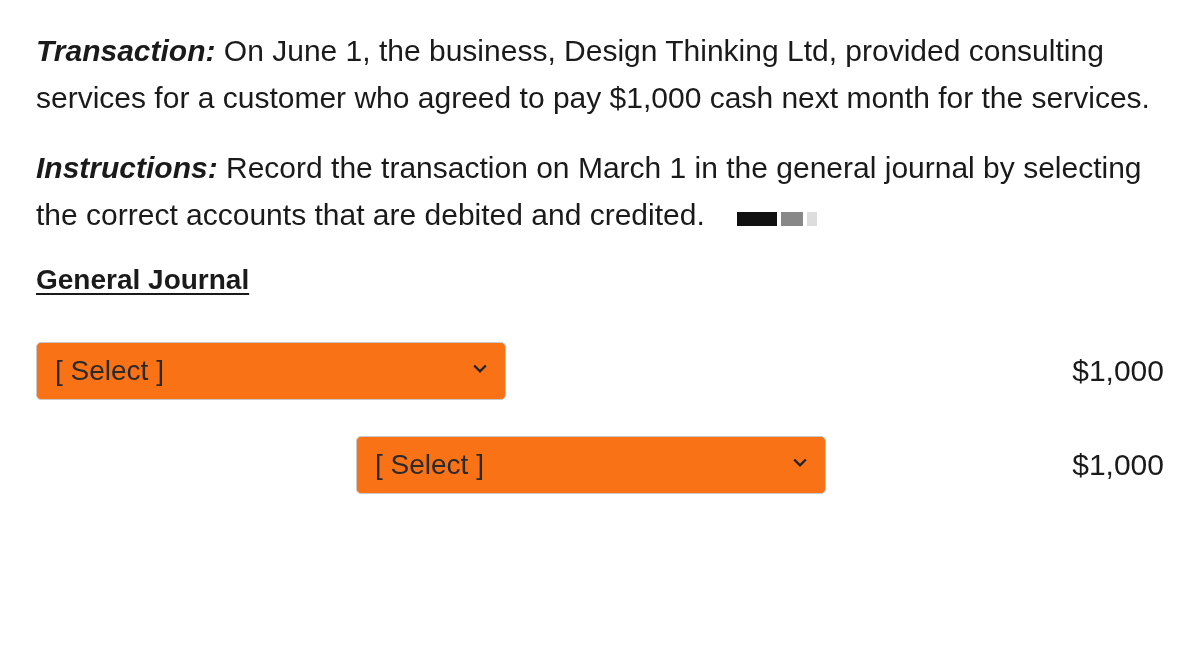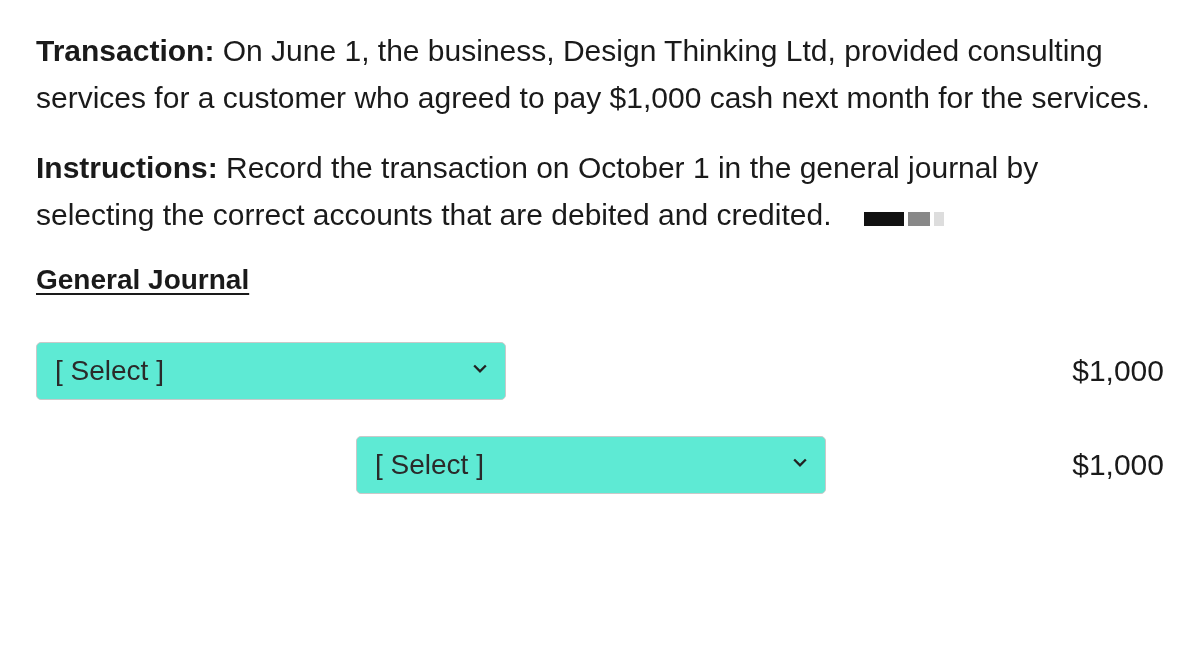--- a/index.html
+++ b/index.html
@@ -9,21 +9,21 @@
       padding: 28px 36px;
       color: #1a1a1a;
       width: 1200px;
     }
     .para {
       font-size: 30px;
       line-height: 1.55;
       margin-bottom: 24px;
       font-weight: 400;
     }
-    .label-bold { font-weight: 700; }
+    .label-bold { font-weight: 700; font-style: italic; }
     .journal-heading {
       font-size: 28px;
       font-weight: 700;
       text-decoration: underline;
       text-underline-offset: 4px;
       margin-top: 10px;
       margin-bottom: 46px;
     }
     .decor-bars {
       display: inline-block;
@@ -54,21 +54,21 @@
       flex: 0 0 auto;
     }
     .select-box {
       position: relative;
       width: 470px;
       border: 1px solid #c9c9c9;
       border-radius: 5px;
       padding: 12px 44px 12px 18px;
       font-size: 28px;
       color: #2a2a2a;
-      background: #5eead4;
+      background: #f97316;
       cursor: pointer;
       display: flex;
       align-items: center;
       justify-content: space-between;
     }
     .select-box .chev {
       position: absolute;
       right: 18px;
       top: 50%;
       transform: translateY(-50%);
@@ -88,21 +88,21 @@
 </head>
 <body>
 
 <p class="para">
   <span class="label-bold">Transaction:</span>
   <span>On June 1, the business, Design Thinking Ltd, provided consulting services for a customer who agreed to pay $1,000 cash next month for the services.</span>
 </p>
 
 <p class="para">
   <span class="label-bold">Instructions:</span>
-  <span>Record the transaction on October 1 in the general journal by selecting the correct accounts that are debited and credited.</span>
+  <span>Record the transaction on March 1 in the general journal by selecting the correct accounts that are debited and credited.</span>
   <span class="decor-bars">
     <span class="bar1"></span><span class="bar2"></span><span class="bar3"></span>
   </span>
 </p>
 
 <h2 class="journal-heading">General Journal</h2>
 
 <div class="row">
   <div class="select-box">
     <span>[ Select ]</span>

